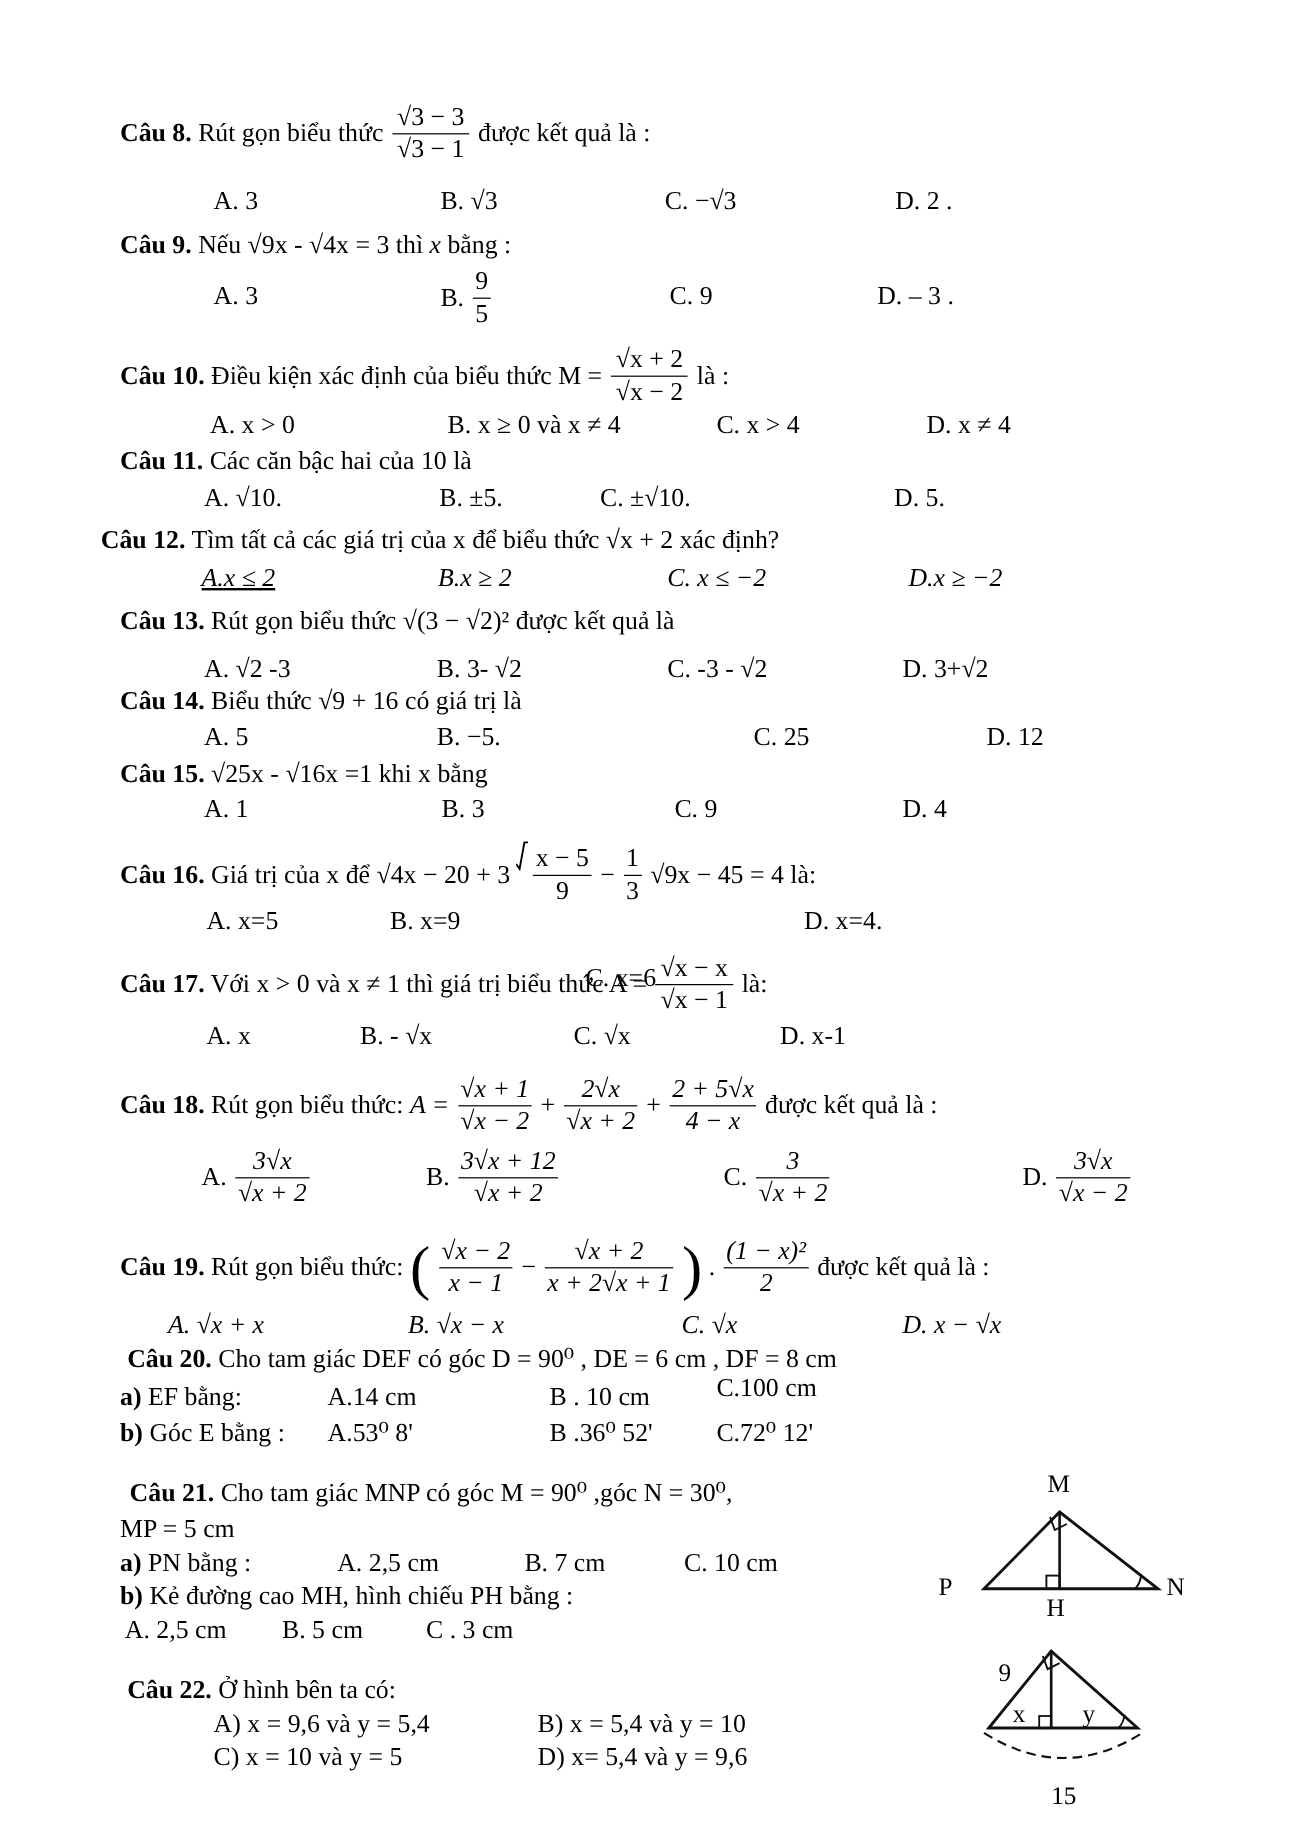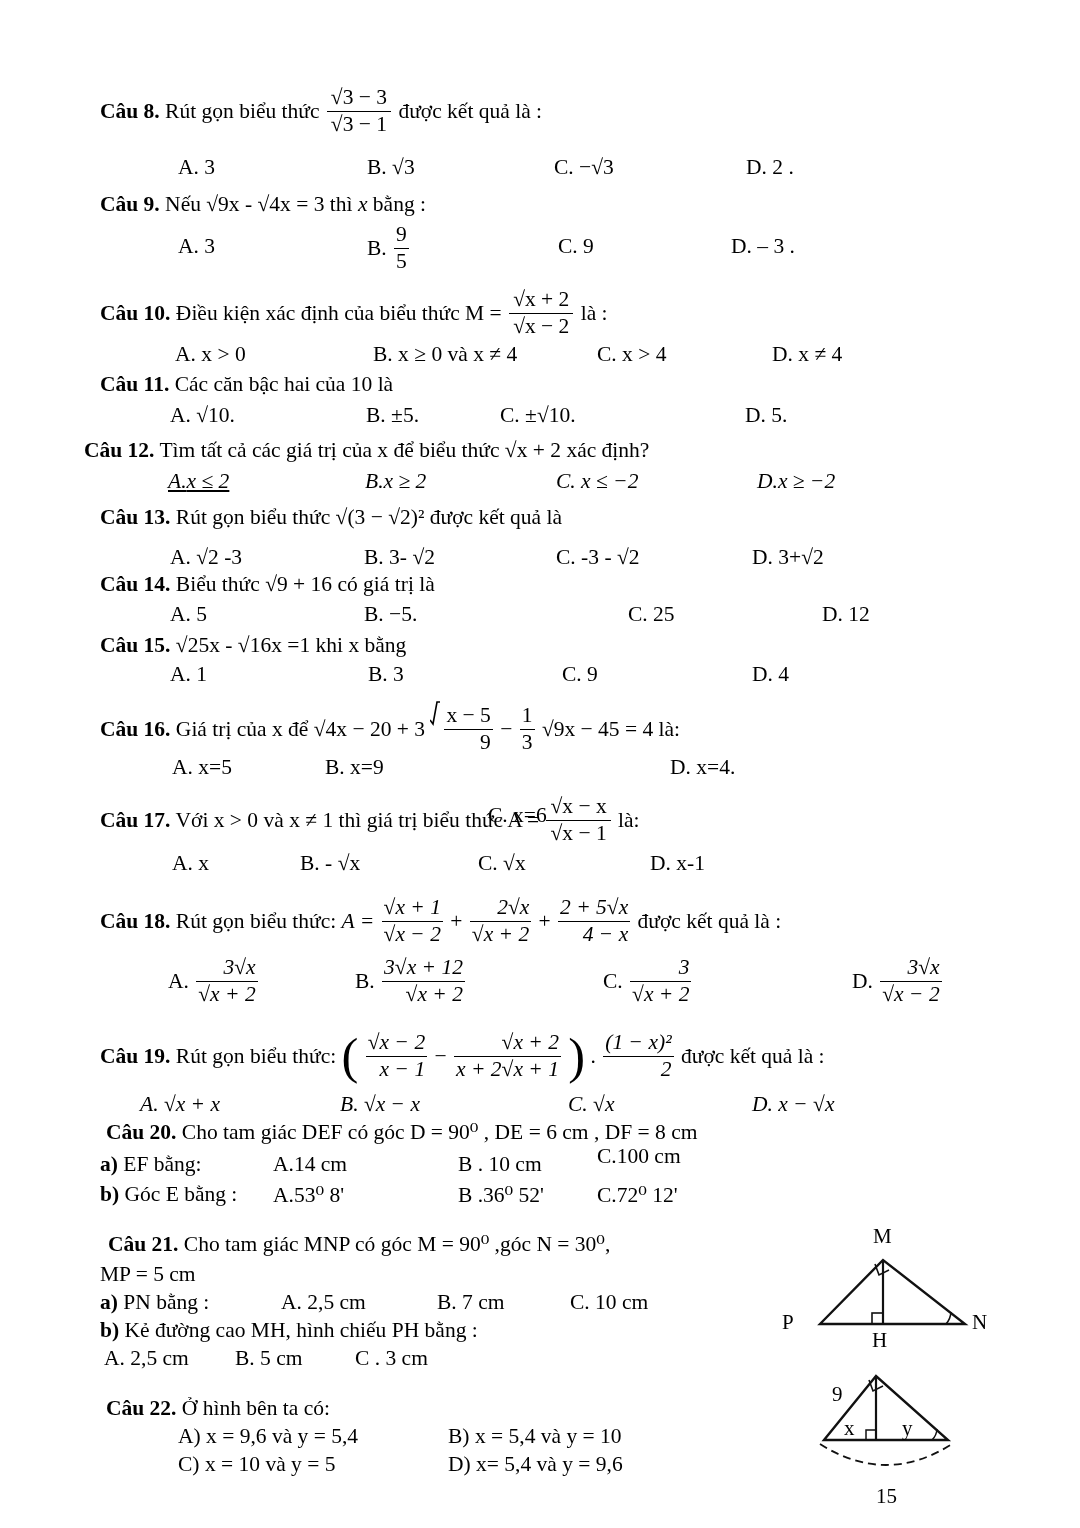--- a/index.html
+++ b/index.html
@@ -17,21 +17,21 @@
   .qlabel{font-weight:bold;}
   .ital{font-style:italic;}
 
   
   .opt{position:absolute;font-size:21.5px;white-space:nowrap;}
 
   
   .frac{
     display:inline-block;
     vertical-align:middle;
-    text-align:right;
+    text-align:center;
     line-height:1.08;
     position:relative;
     top:-0.08em;
     margin:0 2px;
   }
   .frac .num{display:block;padding:0 4px 1px 4px;}
   .frac .den{display:block;border-top:1.5px solid #000;padding:1px 4px 0 4px;}
   .frac.tight .num,.frac.tight .den{padding-left:2px;padding-right:2px;}
 
   .paren{

